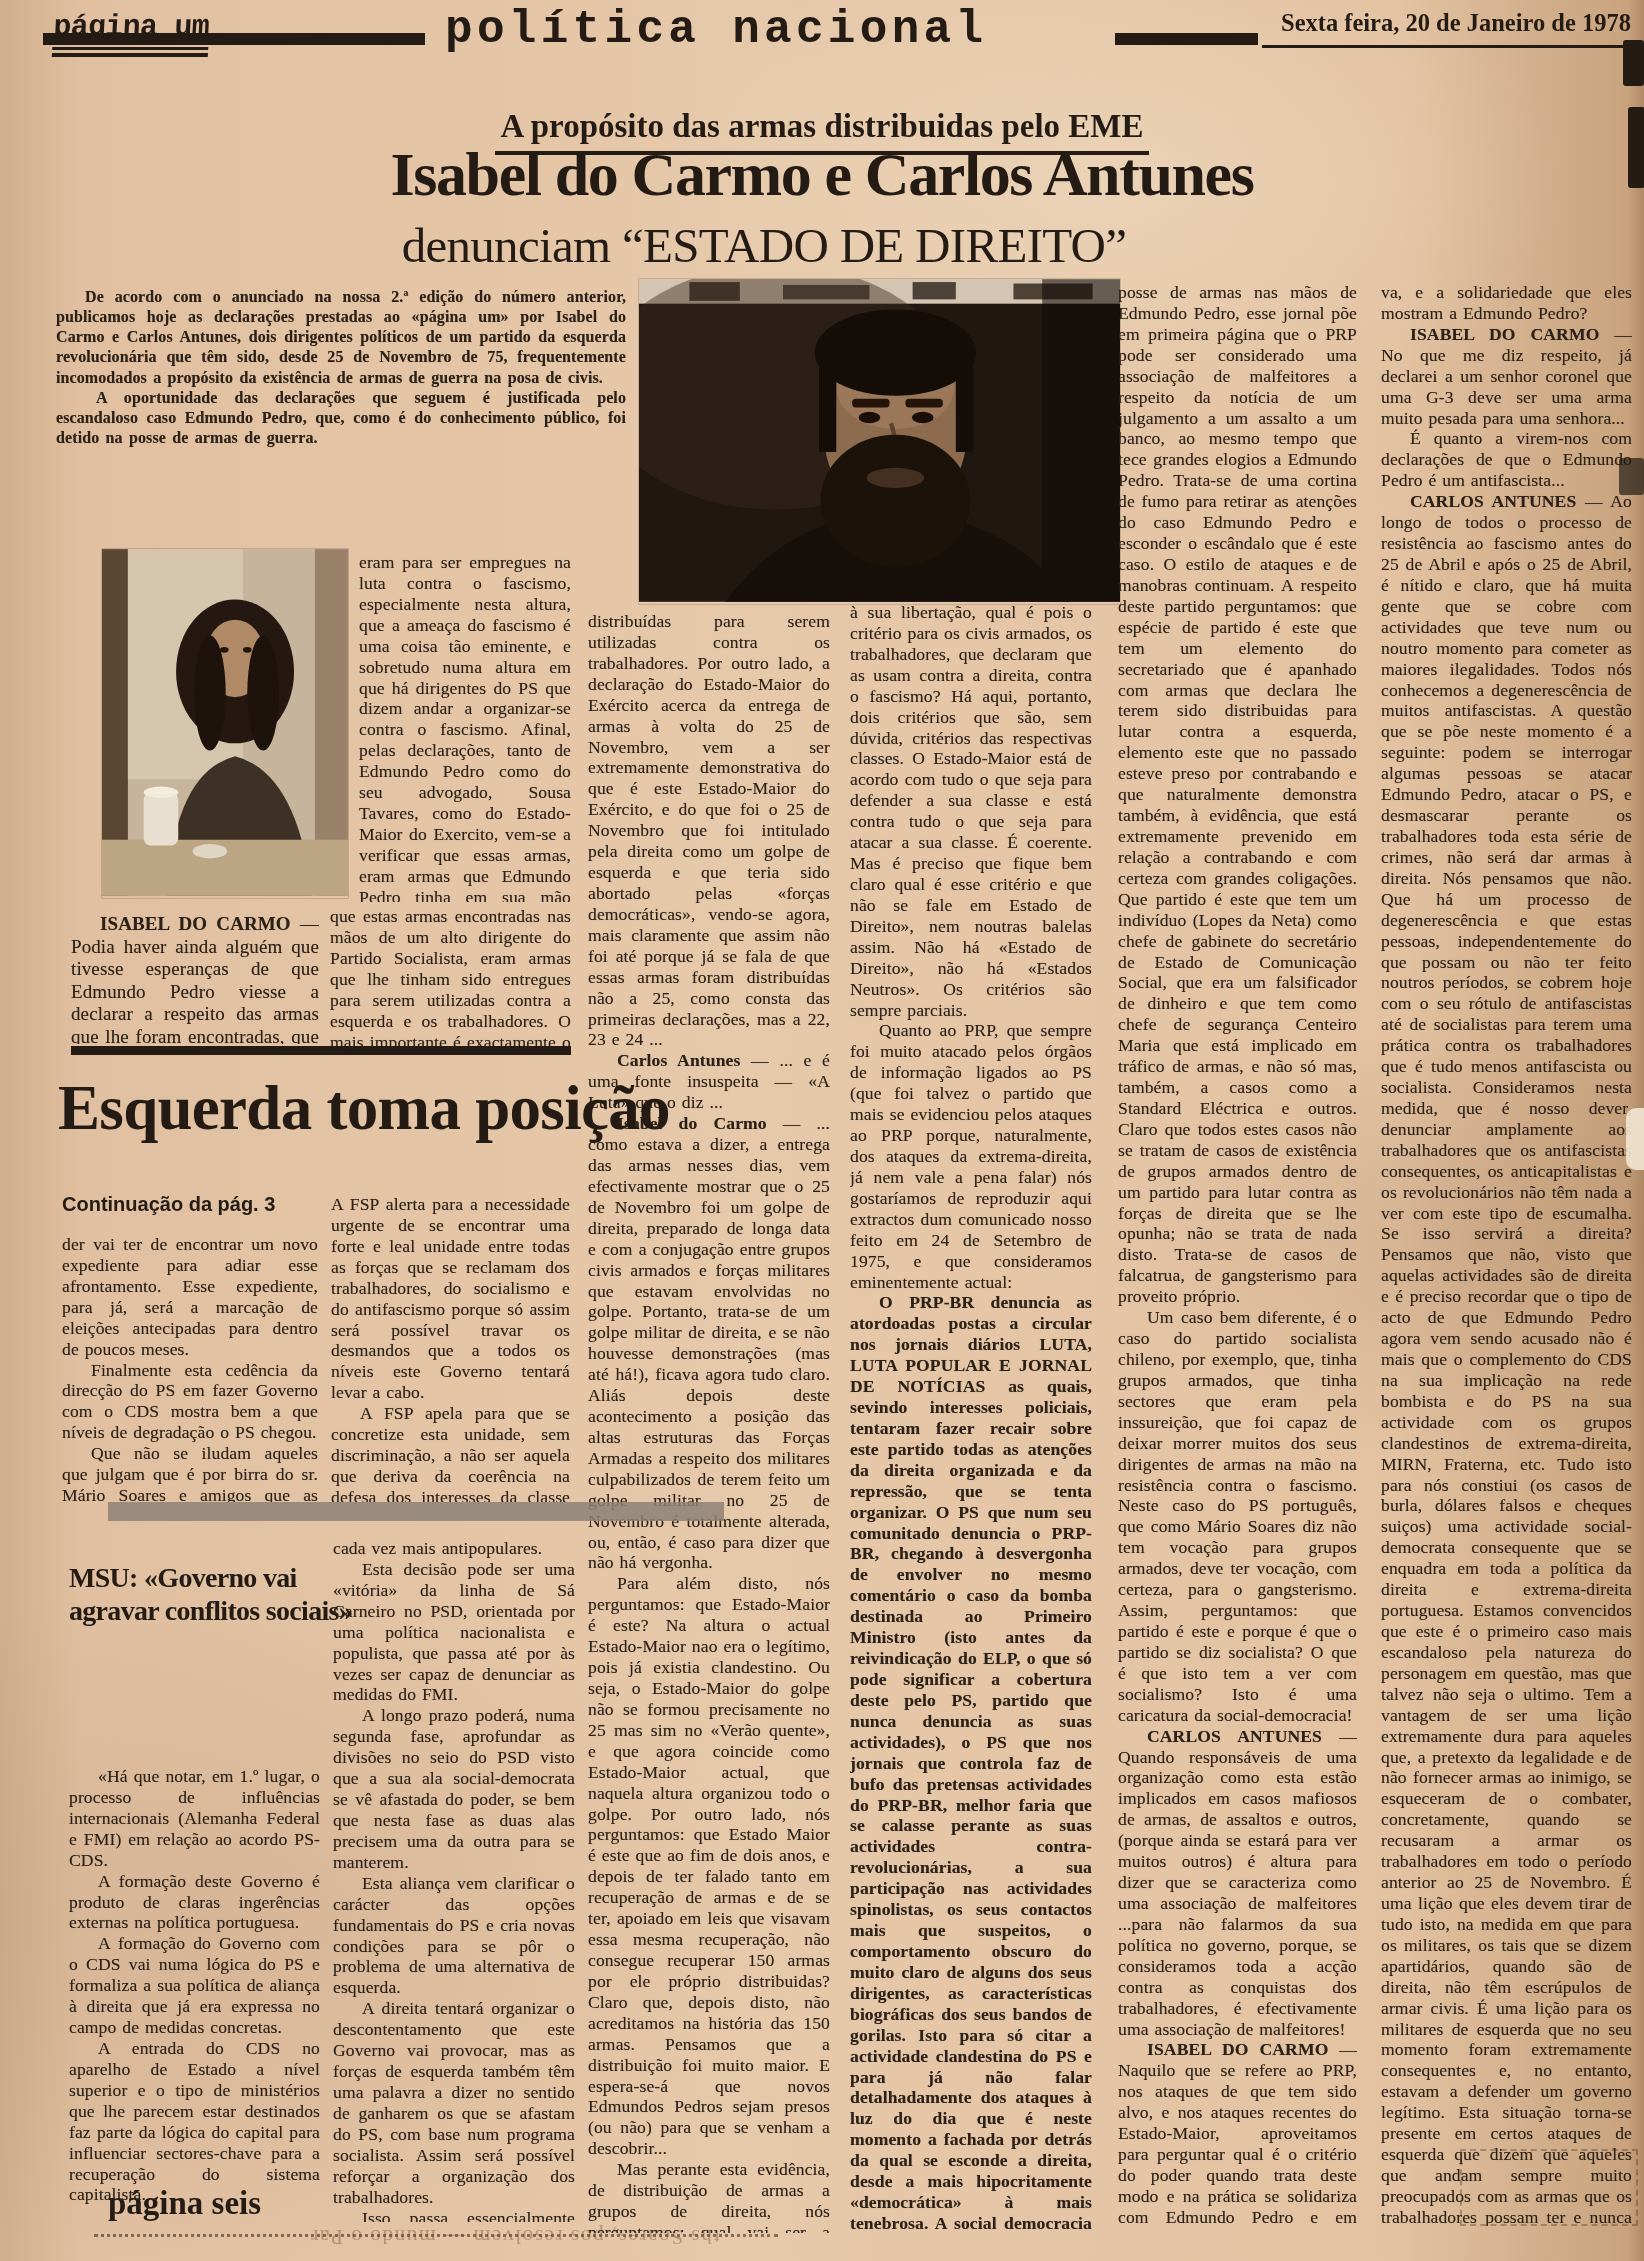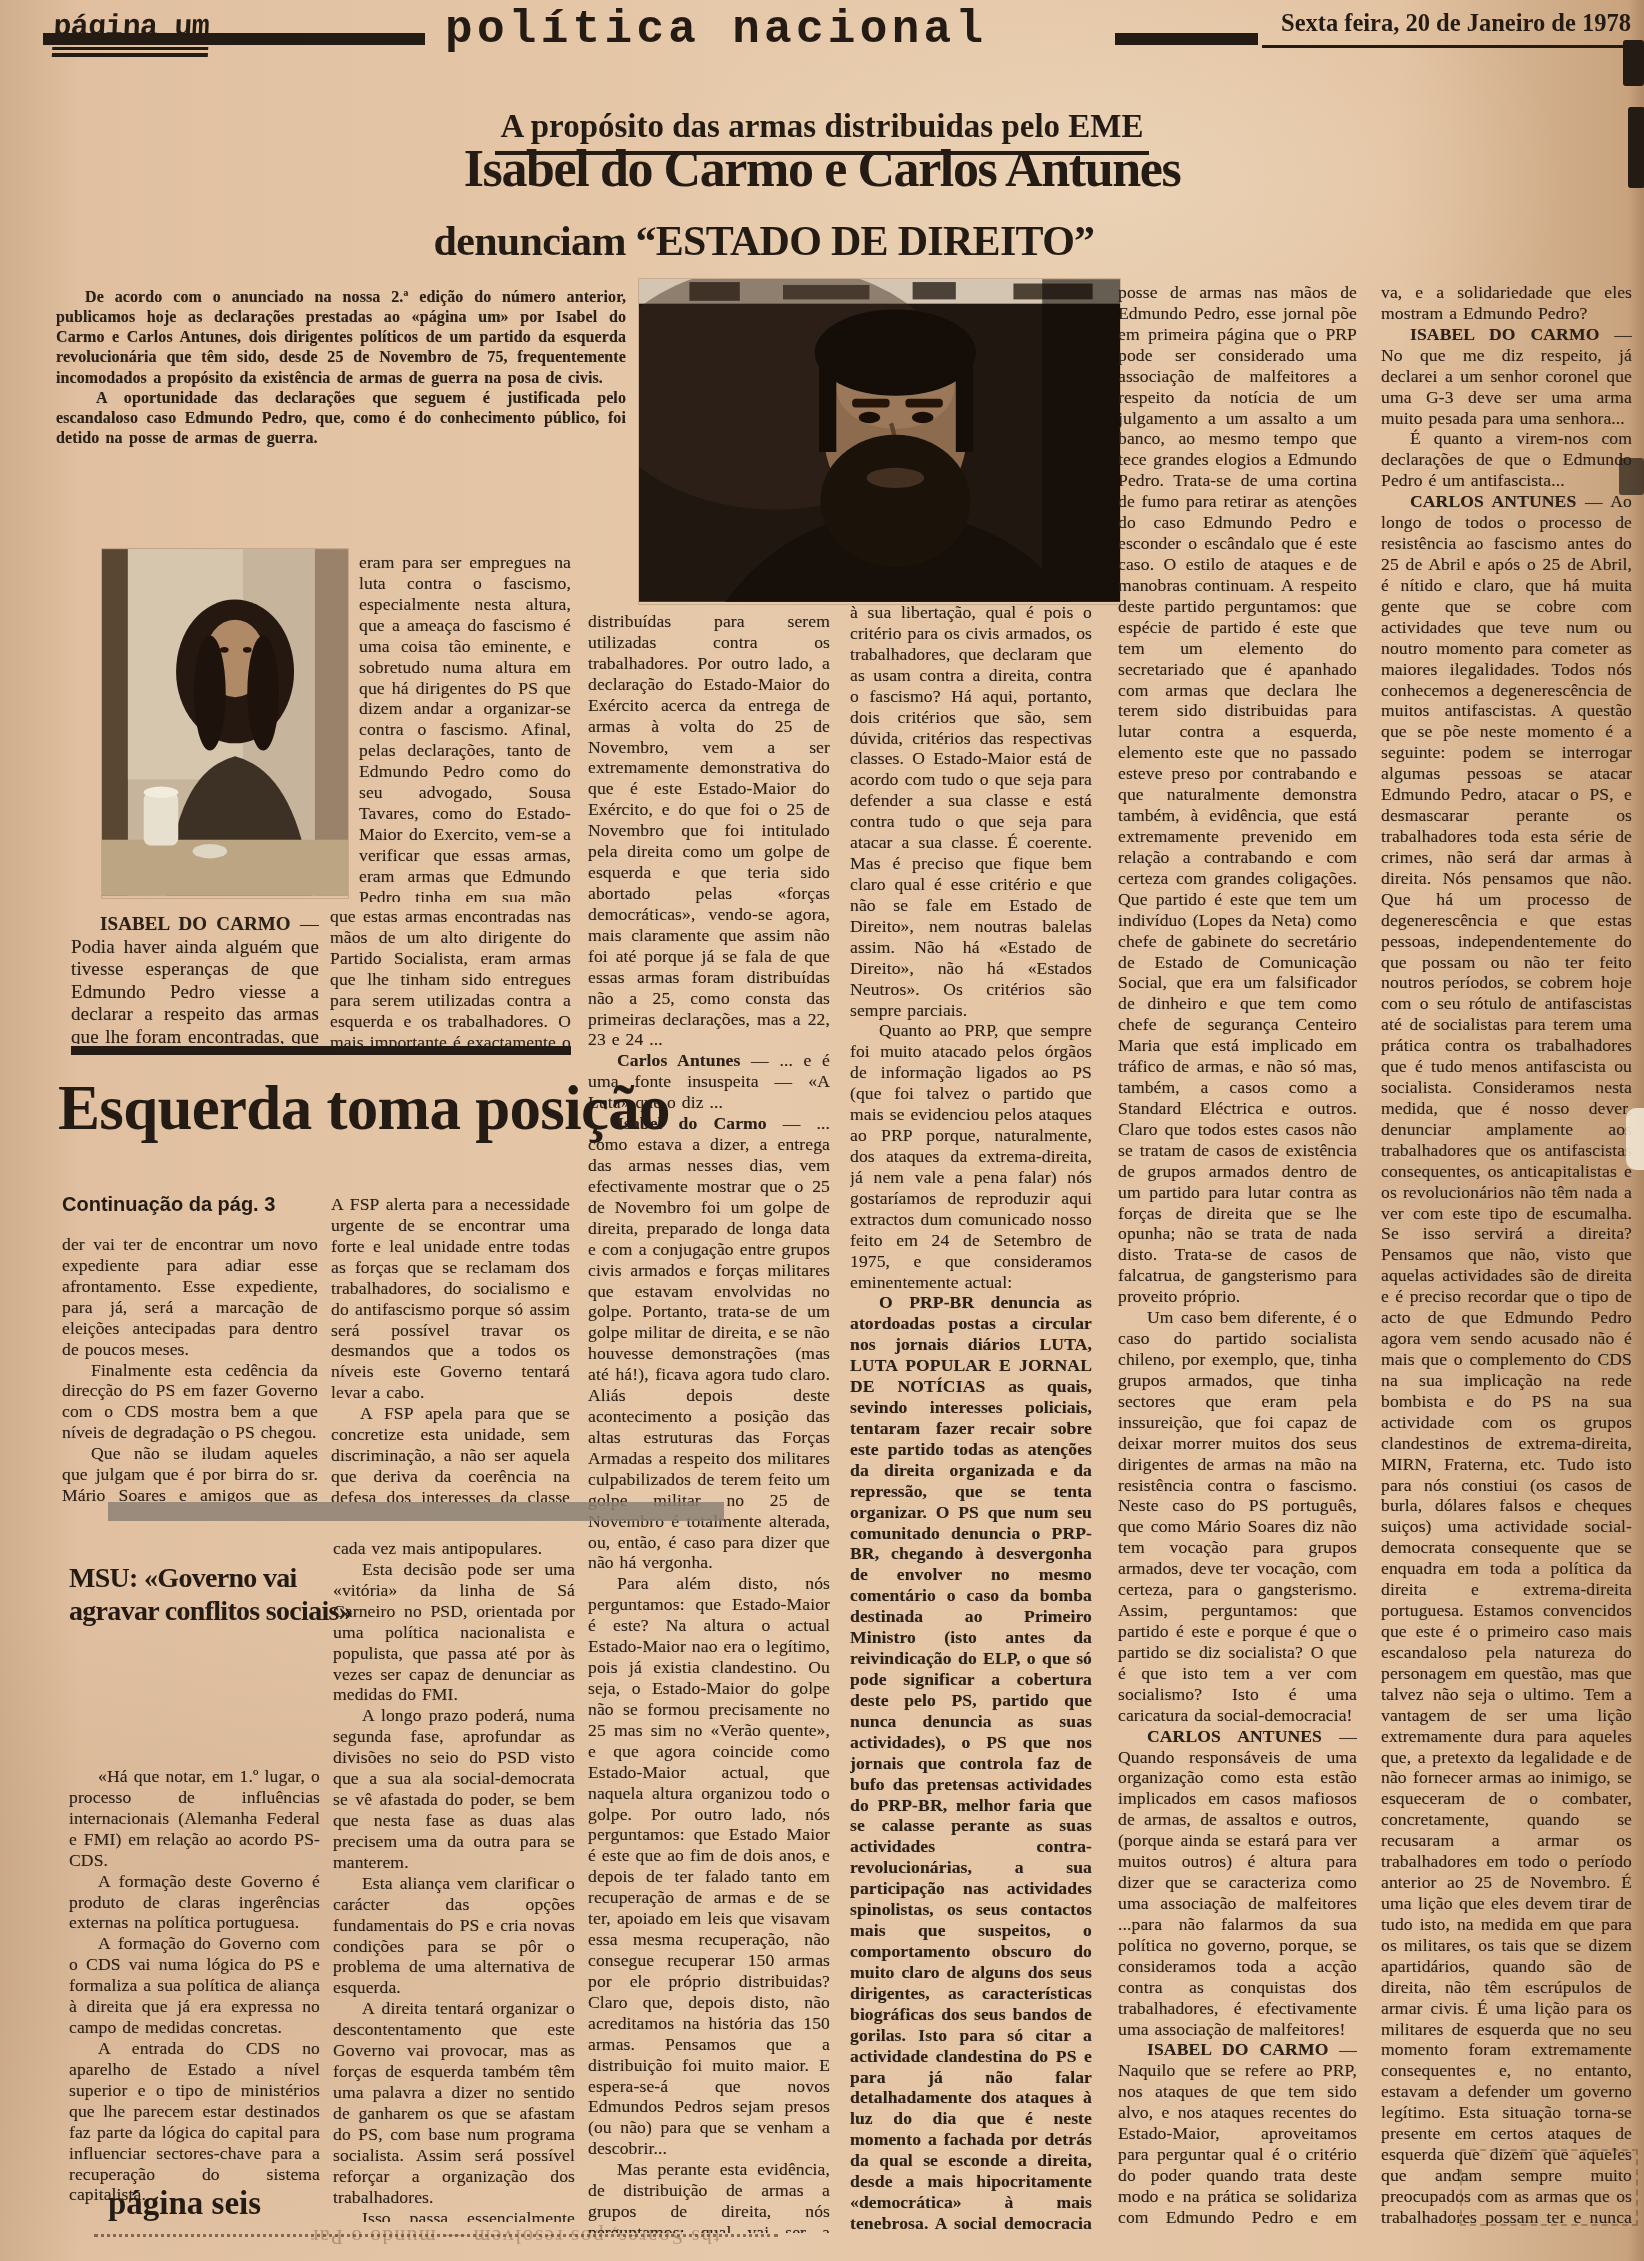--- a/index.html
+++ b/index.html
@@ -18,23 +18,23 @@
   .bar{position:absolute;background:#241c14;height:12.2px;}
   .section-title{position:absolute;left:445px;top:4.3px;font-family:"Liberation Mono",monospace;
     font-weight:bold;font-size:46px;letter-spacing:4.3px;}
   .date{position:absolute;right:13px;top:8.6px;font-weight:bold;font-size:24.5px;letter-spacing:0px;}
   .date-rule{position:absolute;left:1262px;top:45px;width:382px;height:2.9px;background:#241c14;}
   
   .kicker-wrap{position:absolute;left:0;top:108px;width:1644px;text-align:center;}
   .kicker{display:inline-block;font-size:33px;font-weight:bold;letter-spacing:0px;
     border-bottom:4.3px solid #241c14;padding:0 5.8px 5.8px 5.8px;}
   .headline1{position:absolute;left:0;top:143px;width:1644px;text-align:center;
-    font-size:52px;font-weight:bold;letter-spacing:-1.4px;line-height:1.0;}
+    font-size:62px;font-weight:bold;letter-spacing:-1.4px;line-height:1.0;}
   .headline2{position:absolute;left:0;top:217px;width:1528px;text-align:center;
-    font-size:42px;font-weight:bold;letter-spacing:-0.7px;}
+    font-size:49px;font-weight:normal;letter-spacing:-0.7px;}
   
   .bodycol{position:absolute;text-align:justify;font-size:17.6px;line-height:1.19;
     letter-spacing:0.1px;word-spacing:1.4px;overflow:hidden;color:#2b2118;
     text-shadow:0 0 0.7px rgba(45,28,14,.35);}
   .para{margin:0;text-indent:29px;}
   .bodycol .para:first-child{text-indent:0;}
   .ind-first .para:first-child{text-indent:29px;}
   .para.b{font-weight:bold;}
   .spk{font-weight:bold;}
   .lead{font-size:16px;font-weight:bold;line-height:1.26;word-spacing:2.2px;}

